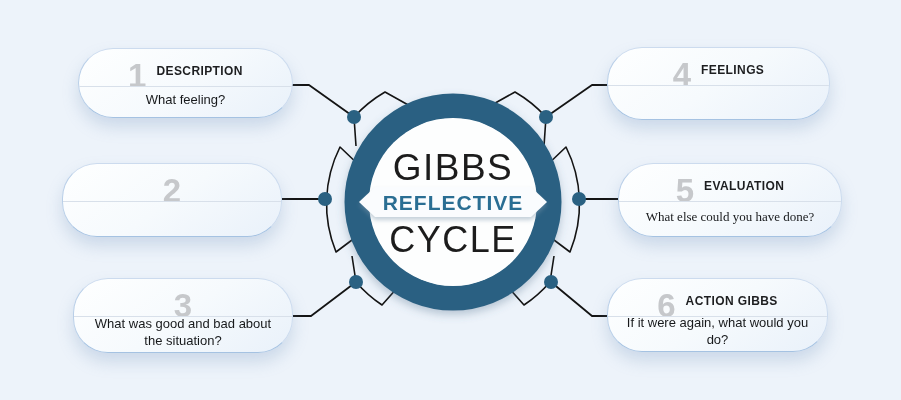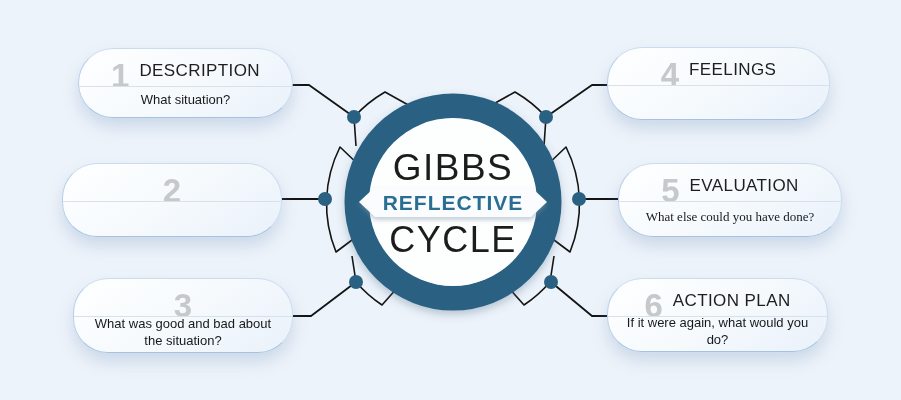--- a/index.html
+++ b/index.html
@@ -21,21 +21,21 @@
   }
   .card-head{
     position:relative; height:37px;
     display:flex; align-items:center; justify-content:center; gap:10px;
   }
   .step-num{
     font-size:33px; font-weight:bold; color:#c6c8cb; line-height:1;
     position:relative; top:8px; letter-spacing:0;
   }
   .step-title{
-    font-size:17px; font-weight:normal; color:#1d1e20; letter-spacing:.4px;
+    font-size:12px; font-weight:bold; color:#1d1e20; letter-spacing:.4px;
     position:relative; top:3px; white-space:nowrap;
   }
   .divider{
     position:absolute; left:0; right:0; top:37px; height:1px;
     background:#d8e0ea;
   }
   .card-body{
     position:absolute; left:12px; right:12px; top:38px; bottom:4px;
     display:flex; align-items:center; justify-content:center; text-align:center;
   }
@@ -102,21 +102,21 @@
     </g>
   </svg>
 
   <div class="card c1">
     <div class="card-head">
       <span class="step-num">1</span>
       <span class="step-title">DESCRIPTION</span>
     </div>
     <div class="divider"></div>
     <div class="card-body">
-        <div class="q">What situation?</div>
+        <div class="q">What feeling?</div>
       </div>
   </div>
 
   <div class="card c2">
     <div class="card-head">
       <span class="step-num">2</span>
     </div>
     <div class="divider"></div>
   </div>
 
@@ -145,21 +145,21 @@
     </div>
     <div class="divider"></div>
     <div class="card-body">
         <div class="q narrow">What else could you have done?</div>
       </div>
   </div>
 
   <div class="card c6">
     <div class="card-head">
       <span class="step-num">6</span>
-      <span class="step-title">ACTION PLAN</span>
+      <span class="step-title">ACTION GIBBS</span>
     </div>
     <div class="divider"></div>
     <div class="card-body">
         <div class="q">If it were again, what would you do?</div>
       </div>
   </div>
 
 </div>
 
 </body></html>

